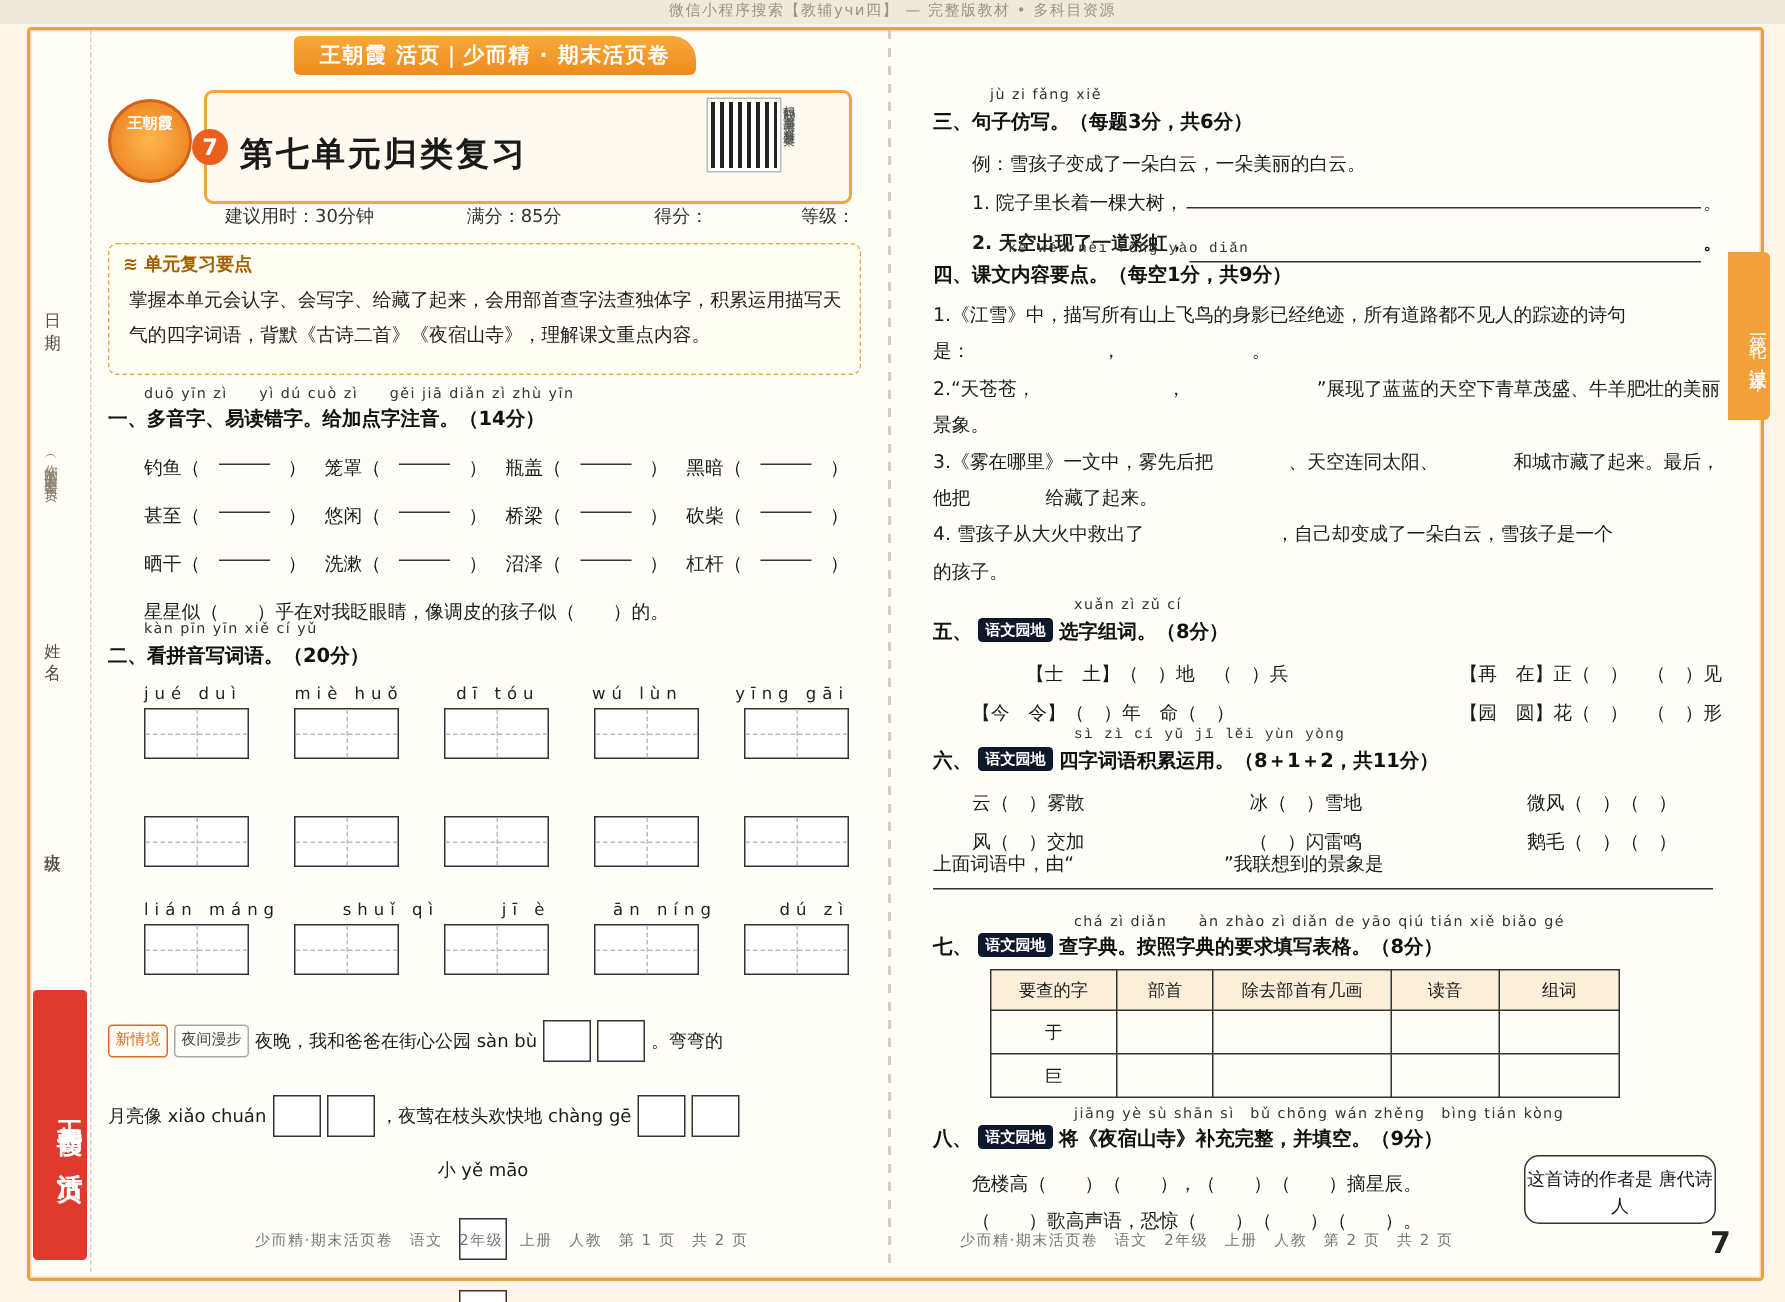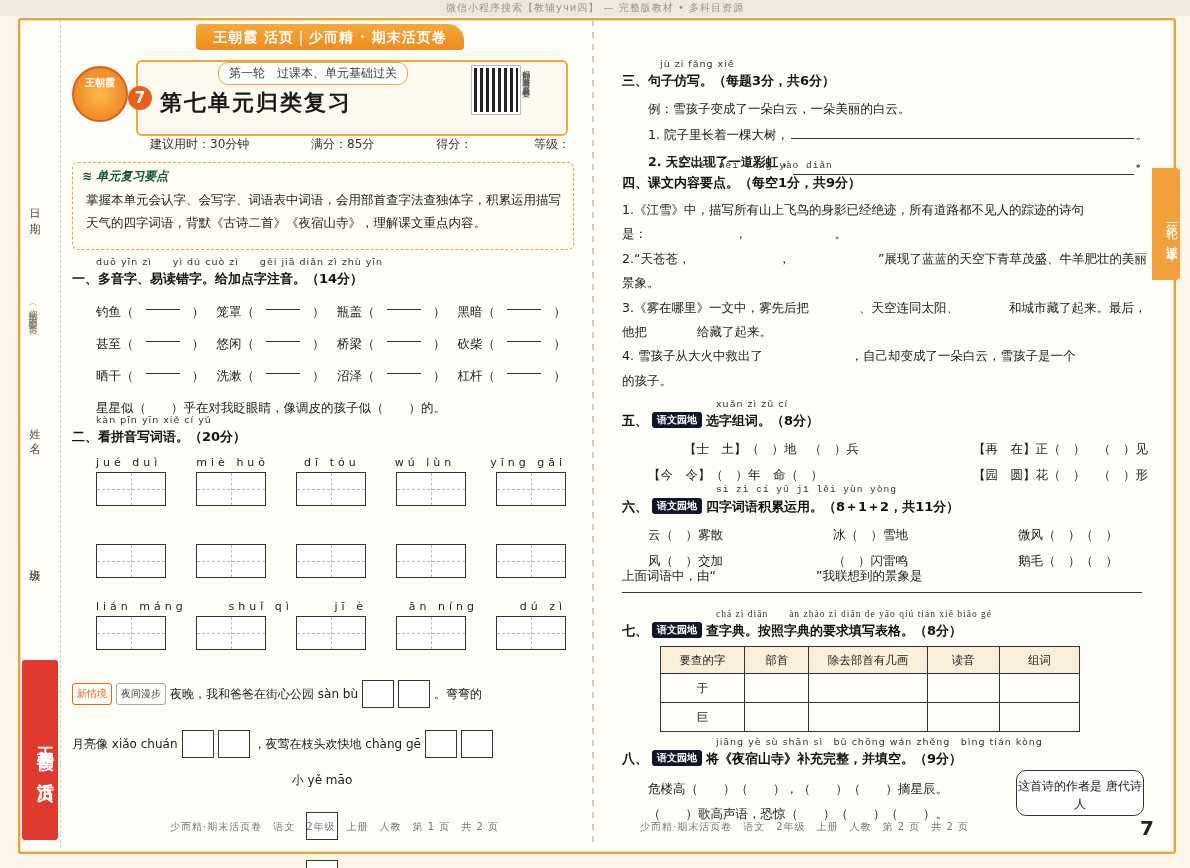--- a/index.html
+++ b/index.html
@@ -26,21 +26,21 @@
   .maintitle{position:absolute;left:160px;top:88px;font-size:22px;font-weight:bold;letter-spacing:2px;color:#1a1a1a;}
   .unitnum{position:absolute;left:128px;top:86px;width:24px;height:24px;border-radius:50%;background:#e8601c;color:#fff;font-size:15px;text-align:center;line-height:24px;font-weight:bold;}
   .qr{position:absolute;left:472px;top:66px;width:44px;height:44px;background:
      repeating-linear-gradient(90deg,#222 0 3px,#fff 3px 6px),
      repeating-linear-gradient(0deg,#222 0 3px,transparent 3px 6px);
      border:2px solid #fff;outline:1px solid #bbb;}
   .qrtext{position:absolute;left:520px;top:64px;font-size:8px;color:#555;writing-mode:vertical-rl;line-height:1.4;letter-spacing:1px;}
   .scoreline{position:absolute;left:150px;top:136px;width:420px;font-size:12px;color:#333;display:flex;justify-content:space-between;}
   
   .outline{position:absolute;left:72px;top:162px;width:500px;height:86px;border:1.5px dashed #f0a63c;border-radius:6px;background:#fffdf4;}
-  .outline-h{position:absolute;left:82px;top:168px;font-size:12px;color:#14532d;font-weight:bold;font-style:italic;}
+  .outline-h{position:absolute;left:82px;top:168px;font-size:12px;color:#a16207;font-weight:bold;}
   .outline-p{position:absolute;left:86px;top:188px;width:476px;font-size:12.5px;line-height:1.85;color:#222;}
   
   .sec{position:absolute;font-size:13px;font-weight:bold;color:#111;}
   .tag{display:inline-block;background:#0f172a;color:#fff;font-size:10px;padding:1px 5px;border-radius:3px;vertical-align:2px;margin:0 4px;}
   .pinyin{font-size:9.5px;color:#333;letter-spacing:1px;}
   .tianzi{width:70px;height:34px;border:1px solid #333;position:relative;background:#fff;box-sizing:border-box;}
   .tianzi:before{content:"";position:absolute;left:50%;top:0;bottom:0;border-left:1px dashed #bbb;}
   .tianzi:after{content:"";position:absolute;top:50%;left:0;right:0;border-top:1px dashed #bbb;}
   .tzrow{position:absolute;display:flex;gap:30px;}
   .tzlabel{position:absolute;font-size:11px;letter-spacing:4px;color:#222;}
@@ -69,37 +69,36 @@
   <div class="lstrip"></div>
   <div class="vtext" style="left:26px;top:200px;">日　期：</div>
   <div class="vtext" style="left:26px;top:300px;font-size:9px;color:#8a7f6e;">（你的英语内不要负责）</div>
   <div class="vtext" style="left:26px;top:420px;">姓　名：</div>
   <div class="vtext" style="left:26px;top:560px;">班级：</div>
   <div class="redlogo">王朝霞 活页</div>
 
   <div class="brandbar">王朝霞 活页｜少而精 · 期末活页卷</div>
   <div class="logo">王朝霞</div>
   <div class="titlebox"></div>
-  <div class="roundtag">第一轮　过课本、单元基础过关</div>
   <div class="unitnum">7</div>
   <div class="maintitle">第七单元归类复习</div>
   <div class="qr"></div>
   <div class="qrtext">扫码获取
 海量学习
 资料及答案</div>
   <div class="scoreline">
     <span>建议用时：30分钟</span>
     <span>满分：85分</span>
     <span>得分：</span>
     <span>等级：</span>
   </div>
 
   <div class="outline"></div>
   <div class="outline-h">≋ 单元复习要点</div>
-  <div class="outline-p">掌握本单元会认字、会写字、词语表中词语，会用部首查字法查独体字，积累运用描写天气的四字词语，背默《古诗二首》《夜宿山寺》，理解课文重点内容。</div>
+  <div class="outline-p">掌握本单元会认字、会写字、给藏了起来，会用部首查字法查独体字，积累运用描写天气的四字词语，背默《古诗二首》《夜宿山寺》，理解课文重点内容。</div>
 
   <div class="pinyin" style="position:absolute;left:96px;top:256px;">duō yīn zì　　yì dú cuò zì　　gěi jiā diǎn zì zhù yīn</div>
   <div class="sec" style="left:72px;top:270px;width:500px;">一、多音字、易读错字。给加点字注音。（14分）</div>
 
   <div style="position:absolute;left:96px;top:296px;width:470px;font-size:12.5px;line-height:32px;">
     <div style="display:flex;justify-content:space-between;">
       <span>钓鱼（</span>
         <span class="ulg" style="width:34px"></span>
         <span>）</span>
       <span>笼罩（</span>
@@ -268,21 +267,21 @@
     </div>
     <div style="display:flex;justify-content:space-between;">
       <span>风（　）交加</span>
       <span>（　）闪雷鸣</span>
       <span>鹅毛（　）（　）</span>
     </div>
   </div>
   <div style="position:absolute;left:622px;top:568px;width:528px;font-size:12.5px;">上面词语中，由“　　　　　　　　”我联想到的景象是</div>
   <div style="position:absolute;left:622px;top:592px;width:520px;border-bottom:1px solid #333;"></div>
 
-  <div class="pinyin" style="position:absolute;left:716px;top:608px;font-family:Liberation Serif, serif;">chá zì diǎn　　àn zhào zì diǎn de yāo qiú tián xiě biǎo gé</div>
+  <div class="pinyin" style="position:absolute;left:716px;top:608px;">chá zì diǎn　　àn zhào zì diǎn de yāo qiú tián xiě biǎo gé</div>
   <div class="sec" style="left:622px;top:622px;">
     <span>七、</span><span class="tag">语文园地</span><span>查字典。按照字典的要求填写表格。（8分）</span>
   </div>
   <table class="qtable" style="left:660px;top:646px;width:420px;">
     <tbody>
         <tr>
       <th style="width:84px">要查的字</th>
       <th style="width:64px">部首</th>
       <th style="width:120px">除去部首有几画</th>
       <th style="width:72px">读音</th>

